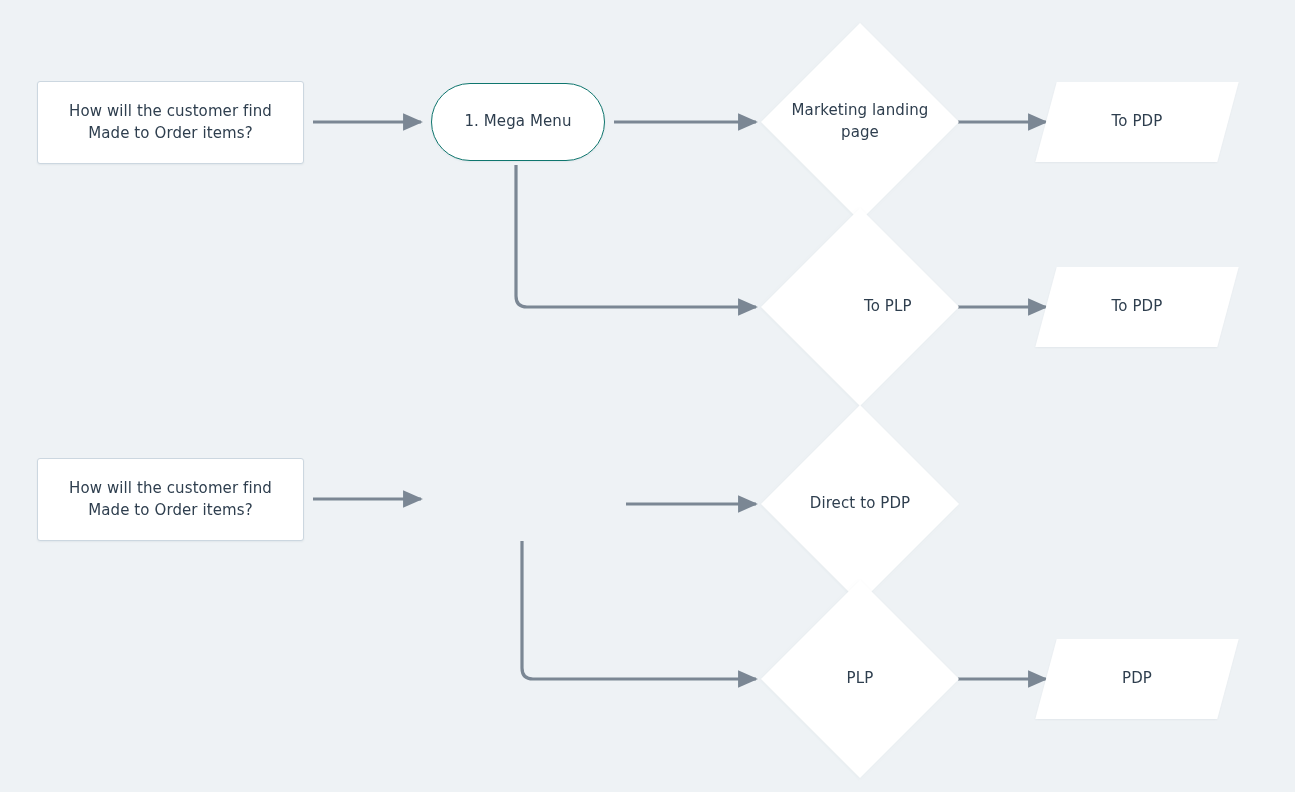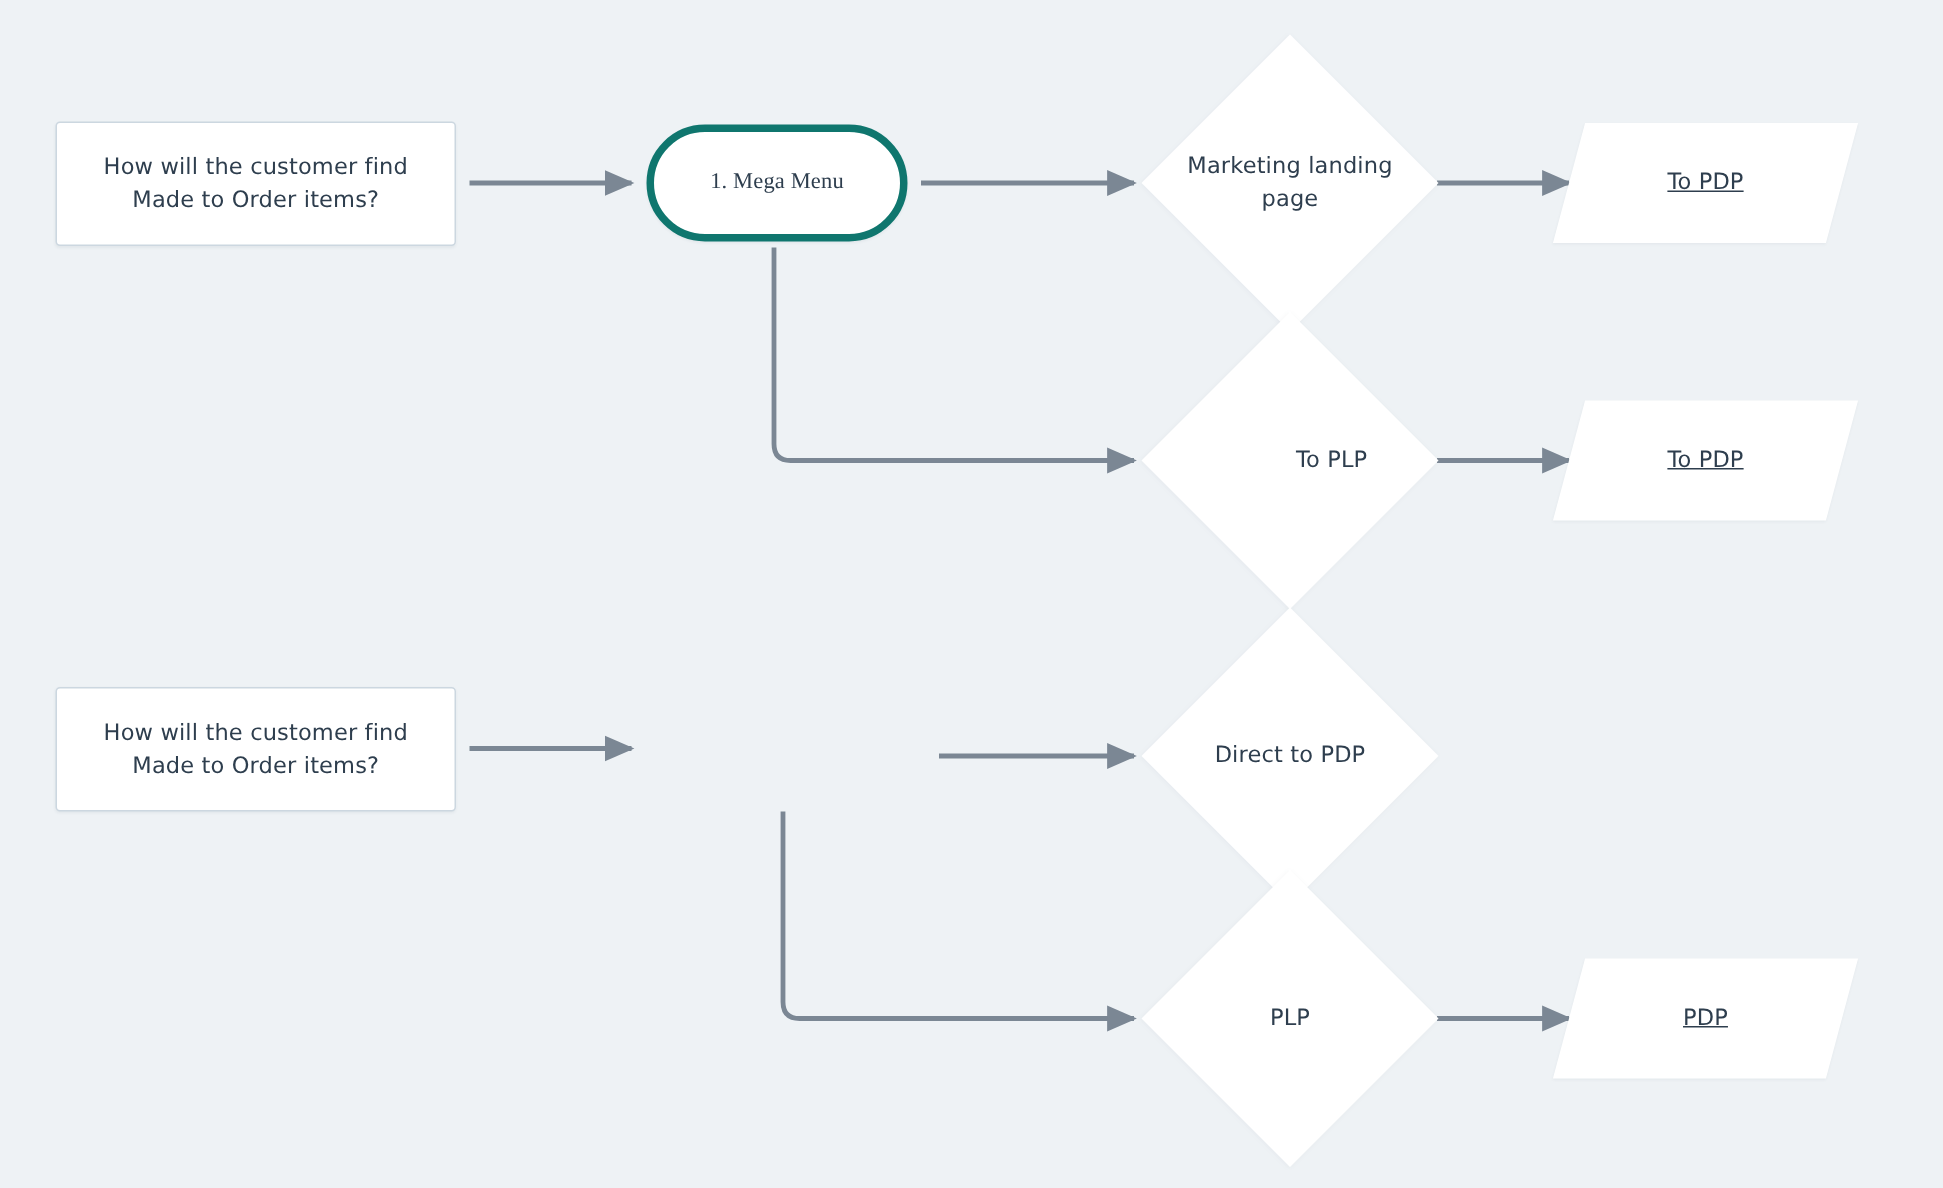--- a/index.html
+++ b/index.html
@@ -42,25 +42,24 @@
   .rect {
     background: #ffffff;
     border: 1px solid #ccd7e0;
     border-radius: 3px;
     box-shadow: 0 1px 2px rgba(60, 80, 100, 0.07);
     padding: 6px 24px;
   }
   
   .pill {
     background: #ffffff;
-    border: 5px solid #0f766e;
+    border: 1px solid #0f766e;
     border-radius: 100px;
     box-shadow: 0 1px 2px rgba(60, 80, 100, 0.07);
     padding: 6px 18px;
-    font-family: Liberation Serif, serif;
   }
   
   .diamond {
     background: transparent;
   }
   .diamond .diamond-bg {
     position: absolute;
     left: 0;
     top: 0;
     width: 100%;
@@ -71,21 +70,20 @@
     z-index: 0;
   }
   .diamond .label {
     position: relative;
     z-index: 1;
     width: 72%;
   }
   
   .para {
     background: transparent;
-    text-decoration: underline;
   }
   .para .para-bg {
     position: absolute;
     left: 0;
     top: 0;
     width: 100%;
     height: 100%;
     background: #ffffff;
     transform: skewX(-15deg);
     box-shadow: 0 1px 2px rgba(60, 80, 100, 0.06);

